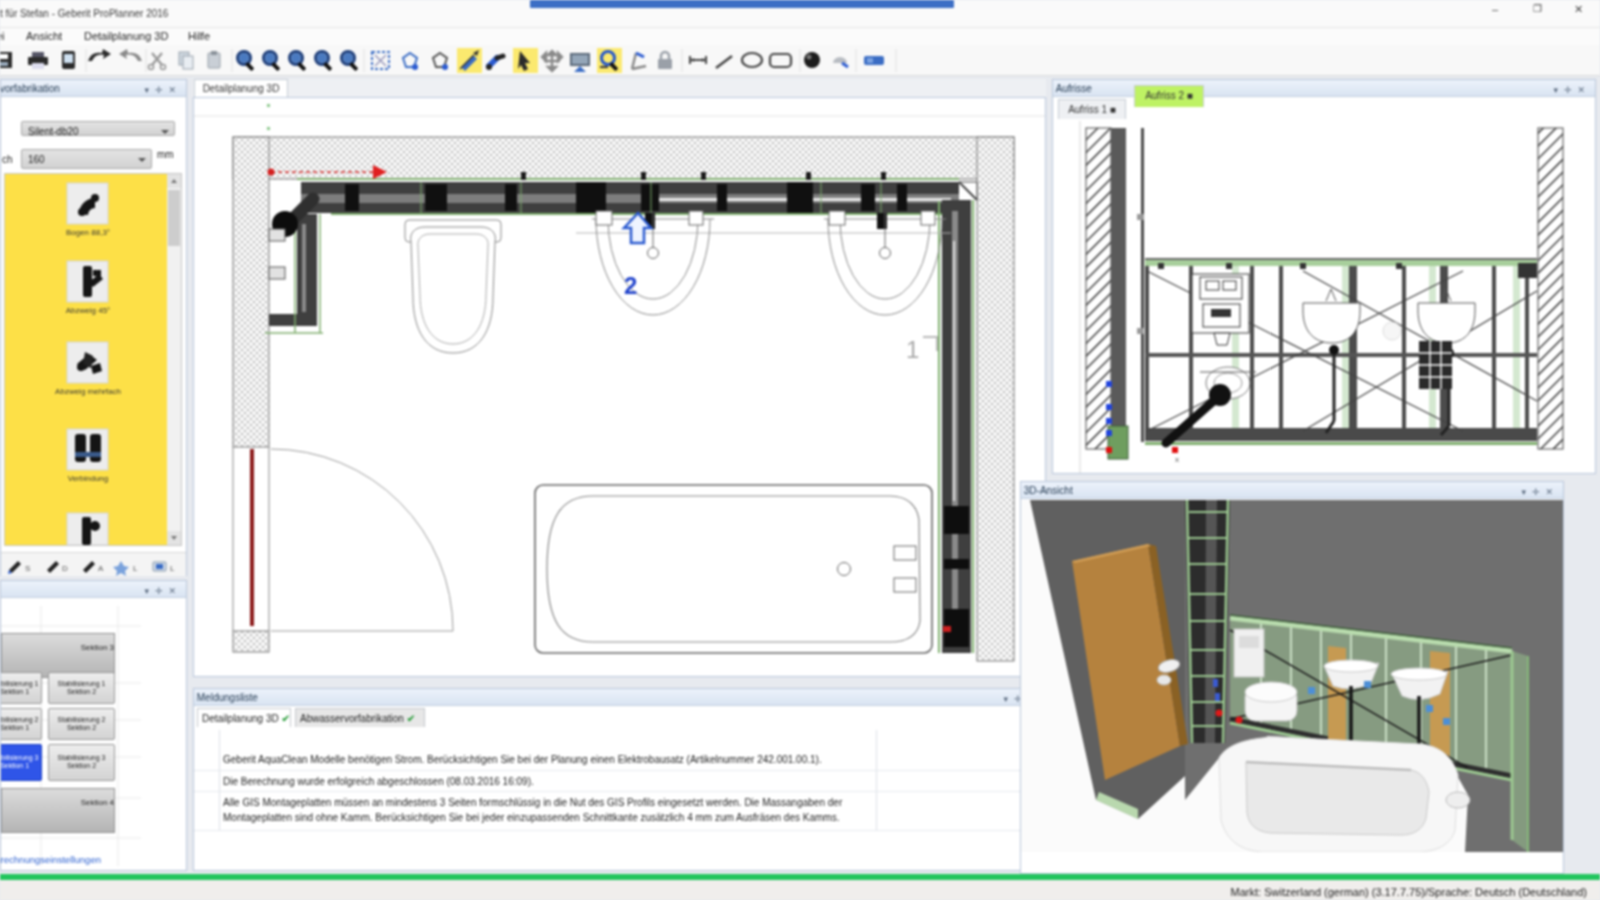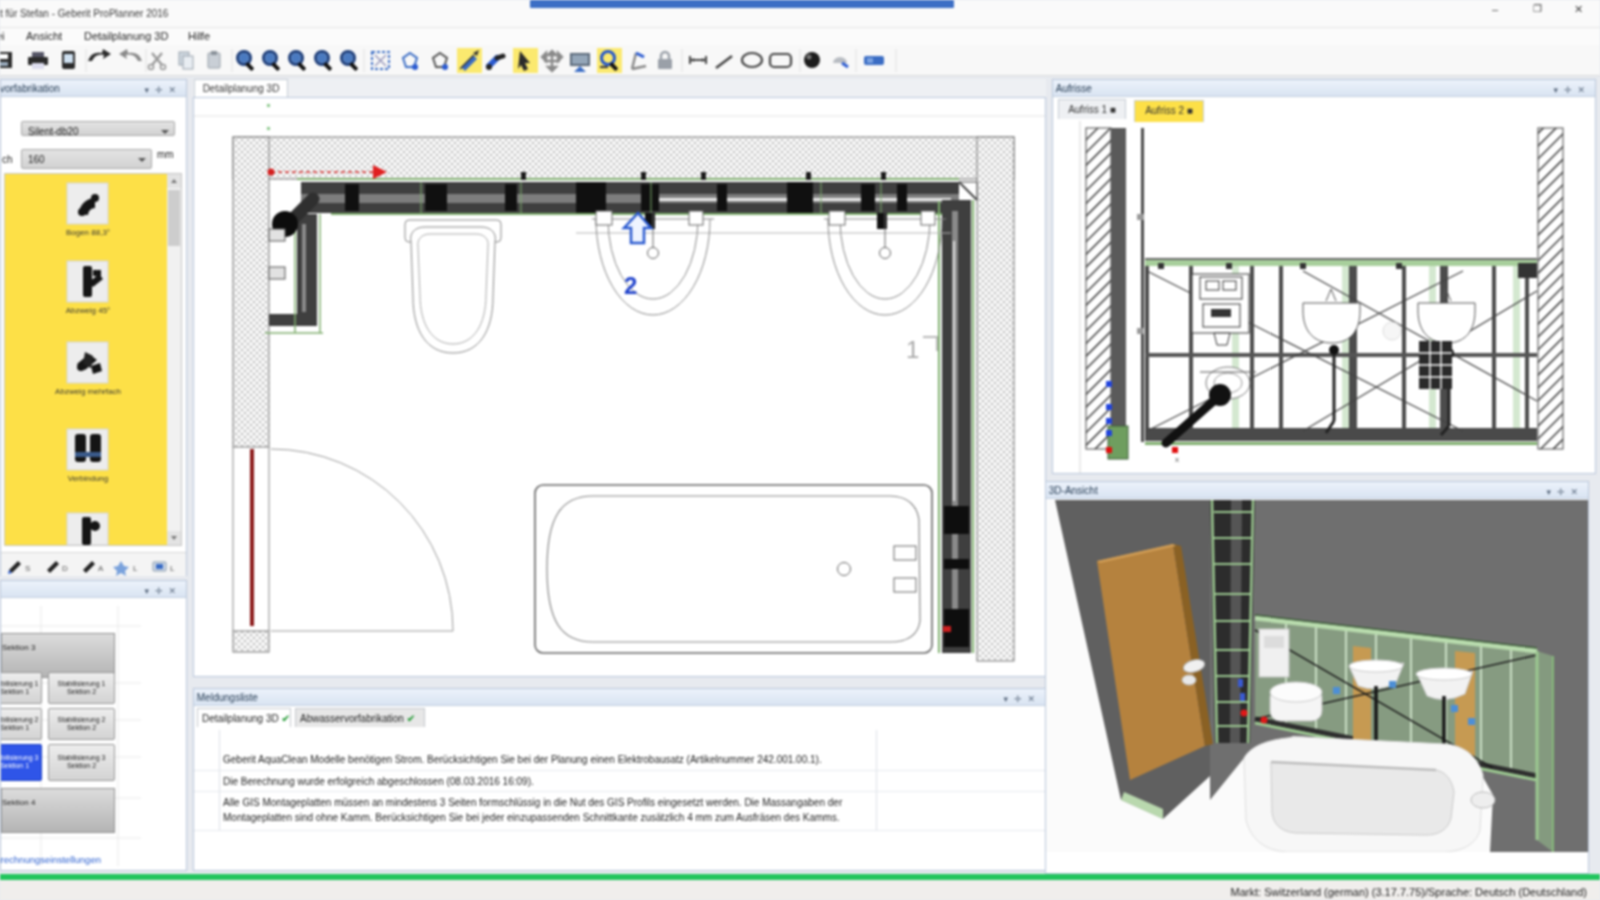--- a/index.html
+++ b/index.html
@@ -7,21 +7,21 @@
 body{font-family:"Liberation Sans",sans-serif;background:#e7eaef;position:relative;filter:blur(0.8px)}
 .abs{position:absolute}
 .panel{position:absolute;background:#fff;border:1px solid #b9c6da}
 .phead{position:absolute;left:0;right:0;top:0;height:17px;background:linear-gradient(#ecf2fb,#d9e4f2);border-bottom:1px solid #c3cfdf;font-size:10px;color:#243a52;line-height:17px;overflow:hidden;white-space:nowrap}
 .pbtns{position:absolute;top:2px;right:4px;font-size:9px;color:#5a6a7e;letter-spacing:6px}
 .tab{position:absolute;font-size:10px;color:#333;background:#eef0f3;border:1px solid #c6ccd4;border-bottom:none;text-align:center}
 .combo{position:absolute;background:linear-gradient(#e3e3e3,#d2d2d2);border:1px solid #a8a8a8;border-radius:2px;font-size:10px;color:#222;line-height:19px;padding-left:6px;overflow:hidden;white-space:nowrap}
 .combo:after{content:"";position:absolute;right:5px;top:8px;border:4px solid transparent;border-top-color:#555}
 .lbl{position:absolute;font-size:10px;color:#222;white-space:nowrap}
 .tlbl{position:absolute;font-size:8px;color:#333;width:120px;text-align:center;white-space:nowrap}
-.secbar{position:absolute;left:0;width:114px;height:45px;background:linear-gradient(#dcdcdc,#b4b4b4);border:1px solid #909090;font-size:8px;color:#222;text-align:left;line-height:27px}
+.secbar{position:absolute;left:0;width:114px;height:45px;background:linear-gradient(#dcdcdc,#b4b4b4);border:1px solid #909090;font-size:8px;color:#222;text-align:right;line-height:27px}
 .sbtn{position:absolute;background:linear-gradient(#ededed,#d3d3d3);border:1px solid #979797;border-radius:2px;font-size:7px;color:#222;text-align:center;line-height:8px;padding-top:7px}
 .sbtn.sel{background:#2f55e8;border-color:#1d3fc0;color:#fff}
 .btab{position:absolute;height:20px;background:linear-gradient(#fcfcfc,#eef0f2);border:1px solid #c2c7cd;border-bottom:none;border-radius:2px 2px 0 0;font-size:10px;color:#222;line-height:19px;white-space:nowrap;padding-left:4px}
 </style>
 </head>
 <body>
 
 <div class="abs" style="left:0;top:0;width:1600px;height:28px;background:#fafafa;border-bottom:1px solid #e4e4e4"></div>
 <div class="abs" style="left:-5px;top:8px;font-size:10px;color:#3a3a3a">kt für Stefan - Geberit ProPlanner 2016</div>
 <div class="abs" style="left:530px;top:0;width:424px;height:8px;background:#3c6ec5;border-radius:1px"></div>
@@ -392,21 +392,21 @@
 <div class="abs" style="left:0;top:42px;width:851px;height:1px;background:#e6eaef"></div>
 <div style="position:absolute;left:29px;top:48px;white-space:nowrap">Alle GIS Montageplatten müssen an mindestens 3 Seiten formschlüssig in die Nut des GIS Profils eingesetzt werden. Die Massangaben der</div>
 <div style="position:absolute;left:29px;top:63px;white-space:nowrap">Montageplatten sind ohne Kamm. Berücksichtigen Sie bei jeder einzupassenden Schnittkante zusätzlich 4 mm zum Ausfräsen des Kamms.</div>
 <div class="abs" style="left:0;top:81px;width:851px;height:1px;background:#e6eaef"></div>
 </div>
 </div>
 
 <div class="panel" style="left:1052px;top:79px;width:544px;height:395px;overflow:hidden">
 <div class="phead">&nbsp;Aufrisse<span class="pbtns">▾✛✕</span></div>
 <div class="tab" style="left:5px;top:19px;width:68px;height:20px;line-height:19px">Aufriss 1 ■</div>
-<div class="tab" style="left:81px;top:20px;width:70px;height:22px;background:#fde047;line-height:20px">Aufriss 2 ■</div>
+<div class="tab" style="left:81px;top:5px;width:70px;height:22px;background:#bef264;line-height:20px">Aufriss 2 ■</div>
 <svg width="542" height="353" style="position:absolute;left:0;top:41px">
 <defs>
 <pattern id="h2" width="9" height="9" patternTransform="rotate(45)" patternUnits="userSpaceOnUse">
           <rect width="9" height="9" fill="#fff"></rect>
           <line x1="0" y1="0" x2="0" y2="9" stroke="#1c1c1c" stroke-width="2.6"></line>
         </pattern>
 </defs>
 <line x1="27" y1="0" x2="27" y2="353" stroke="#d5d5d5"></line>
 <rect x="33" y="7" width="25" height="321" fill="url(#h2)" stroke="#444"></rect>
 <rect x="58" y="7" width="15" height="321" fill="#5a5a5a"></rect>
@@ -493,21 +493,21 @@
 <text x="122" y="341" font-size="8" fill="#555">x</text>
 <g fill="#2244dd">
         <rect x="53" y="260" width="6" height="6"></rect>
         <rect x="53" y="283" width="6" height="6"></rect>
         <rect x="53" y="297" width="6" height="6"></rect>
         <rect x="53" y="309" width="6" height="6"></rect>
       </g>
 </svg>
 </div>
 
-<div class="panel" style="left:1045px;top:481px;width:544px;height:393px;overflow:hidden">
+<div class="panel" style="left:1020px;top:481px;width:544px;height:393px;overflow:hidden">
 <div class="phead">&nbsp;3D-Ansicht<span class="pbtns">▾✛✕</span></div>
 <svg width="542" height="352" style="position:absolute;left:0;top:18px">
 <rect width="542" height="352" fill="#fbfbfb"></rect>
 
 <polygon points="9,0 164,0 164,276 117,319 75,300" fill="#606060"></polygon>
 <rect x="164" y="0" width="378" height="352" fill="#6f6f6f"></rect>
 
 <polygon points="0,352 0,300 75,300 117,319 164,300 198,258 247,236 420,247 447,295 444,352" fill="#fbfbfb"></polygon>
 
 <polygon points="209,118 491,151 491,276 209,219" fill="rgba(158,200,148,0.5)"></polygon>

